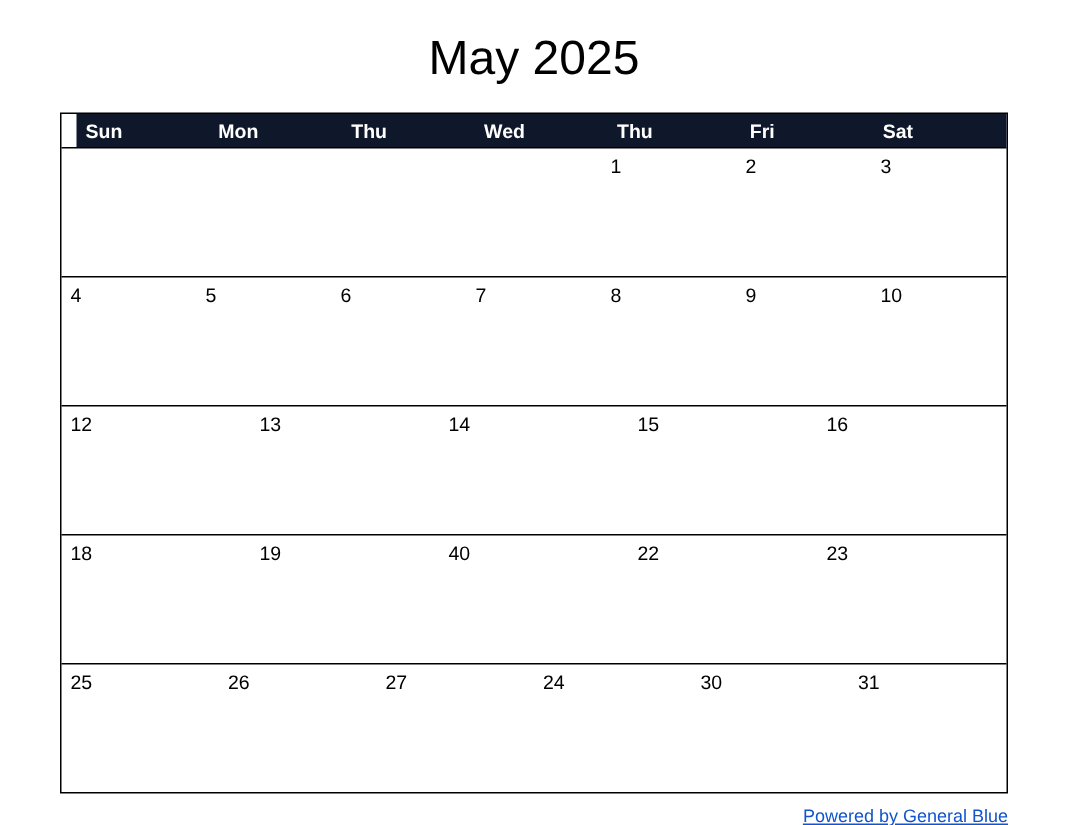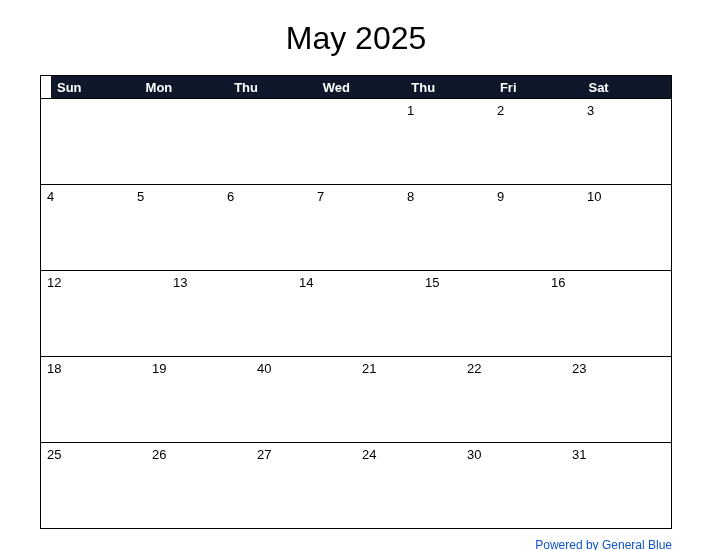--- a/index.html
+++ b/index.html
@@ -105,21 +105,20 @@
     <div class="day-cell">13</div>
     <div class="day-cell">14</div>
     <div class="day-cell">15</div>
     <div class="day-cell">16</div>
   </div>
 
   <div class="week-row">
     <div class="day-cell">18</div>
     <div class="day-cell">19</div>
     <div class="day-cell">40</div>
-    <div class="day-cell">21</div>
     <div class="day-cell">22</div>
     <div class="day-cell">23</div>
   </div>
 
   <div class="week-row">
     <div class="day-cell">25</div>
     <div class="day-cell">26</div>
     <div class="day-cell">27</div>
     <div class="day-cell">24</div>
     <div class="day-cell">30</div>

